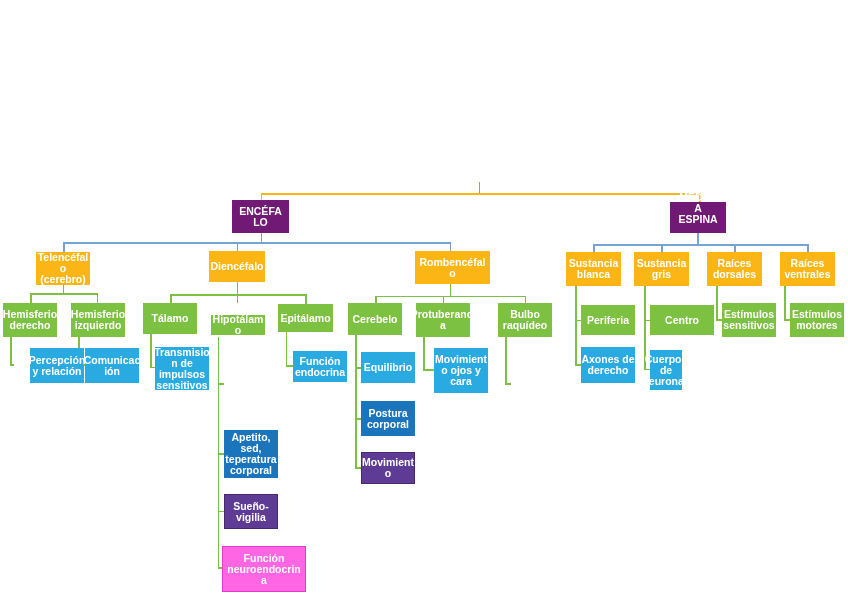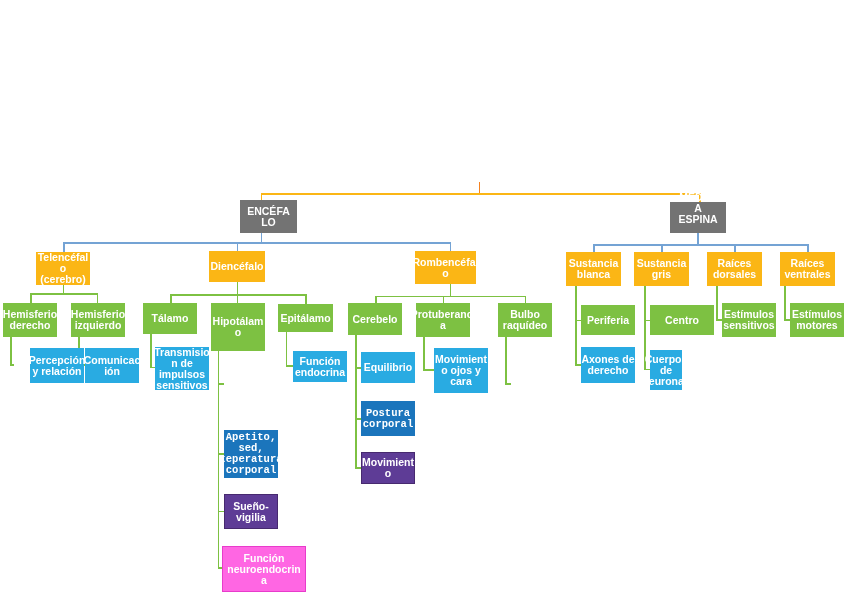--- a/index.html
+++ b/index.html
@@ -2,25 +2,25 @@
 <html><head>
 <meta charset="utf-8">
 <style>
   html,body{margin:0;padding:0;background:#ffffff;}
   .stage{position:relative;width:848px;height:599px;background:#ffffff;overflow:hidden;
          font-family:"Liberation Sans",sans-serif;}
   .node{position:absolute;display:flex;align-items:center;justify-content:center;
         text-align:center;color:#ffffff;font-weight:700;font-size:10.5px;line-height:11px;
         white-space:pre;box-sizing:border-box;}
   .red{background:#EC1C24;font-size:12.5px;line-height:14px;}
-  .orange{background:#737373;}
+  .orange{background:#701a75;}
   .yellow{background:#FBB615;}
   .green{background:#7DC142;}
   .lblue{background:#29ABE2;}
-  .dblue{background:#1B75BC;font-family:Liberation Mono, monospace;}
+  .dblue{background:#1B75BC;}
   .purple{background:#5E3C96;border:1px solid #47296f;}
   .pink{background:#FF66E3;border:1px solid #e83bcb;}
   .seg{position:absolute;}
   .ly{background:#FBB615;}
   .lo{background:#F58220;}
   .lb{background:#74A3D4;}
   .lg{background:#7DC142;}
   .overflow-top{position:absolute;left:0;right:0;top:-10px;text-align:center;white-space:pre;}
 </style>
 </head>
@@ -96,47 +96,47 @@
   <div class="seg lg" style="left:355px;top:335px;width:1.5px;height:133px"></div>
   <div class="seg lg" style="left:355px;top:367px;width:6px;height:1.5px"></div>
   <div class="seg lg" style="left:355px;top:418px;width:6px;height:1.5px"></div>
   <div class="seg lg" style="left:355px;top:467px;width:6px;height:1.5px"></div>
 
   <div class="seg lg" style="left:423px;top:337px;width:1.5px;height:33px"></div>
   <div class="seg lg" style="left:423px;top:369px;width:11px;height:1.5px"></div>
   <div class="seg lg" style="left:505px;top:337px;width:1.5px;height:47px"></div>
   <div class="seg lg" style="left:505px;top:383px;width:6px;height:1.5px"></div>
 
-  <div class="node orange" style="left:240px;top:200px;width:57px;height:33px">ENCÉFA
+  <div class="node orange" style="left:232px;top:200px;width:57px;height:33px">ENCÉFA
 LO</div>
   <div class="node orange" style="left:670px;top:202px;width:56px;height:31px"><span class="overflow-top">MÉDUL
 A
 ESPINA</span></div>
 
   <div class="node yellow" style="left:36px;top:252px;width:54px;height:33px">Telencéfal
 o
 (cerebro)</div>
   <div class="node yellow" style="left:209px;top:251px;width:56px;height:31px">Diencéfalo</div>
-  <div class="node yellow" style="left:415px;top:251px;width:61px;height:33px">Rombencéfal
+  <div class="node yellow" style="left:415px;top:251px;width:75px;height:33px">Rombencéfal
 o</div>
   <div class="node yellow" style="left:566px;top:252px;width:55px;height:34px">Sustancia
 blanca</div>
   <div class="node yellow" style="left:634px;top:252px;width:55px;height:34px">Sustancia
 gris</div>
   <div class="node yellow" style="left:707px;top:252px;width:55px;height:34px">Raíces
 dorsales</div>
   <div class="node yellow" style="left:780px;top:252px;width:55px;height:34px">Raíces
 ventrales</div>
 
   <div class="node green" style="left:3px;top:303px;width:54px;height:34px">Hemisferio
 derecho</div>
   <div class="node green" style="left:71px;top:303px;width:54px;height:34px">Hemisferio
 izquierdo</div>
   <div class="node green" style="left:143px;top:303px;width:54px;height:31px">Tálamo</div>
-  <div class="node green" style="left:211px;top:303px;width:54px;height:48px">Hipotálam
+  <div class="node green" style="left:211px;top:315px;width:54px;height:20px">Hipotálam
 o</div>
   <div class="node green" style="left:278px;top:304px;width:55px;height:28px">Epitálamo</div>
   <div class="node green" style="left:348px;top:303px;width:54px;height:32px">Cerebelo</div>
   <div class="node green" style="left:416px;top:303px;width:54px;height:34px">Protuberanci
 a</div>
   <div class="node green" style="left:498px;top:303px;width:54px;height:34px">Bulbo
 raquídeo</div>
   <div class="node green" style="left:581px;top:305px;width:54px;height:30px">Periferia</div>
   <div class="node green" style="left:650px;top:305px;width:64px;height:30px">Centro</div>
   <div class="node green" style="left:722px;top:303px;width:54px;height:34px">Estímulos

